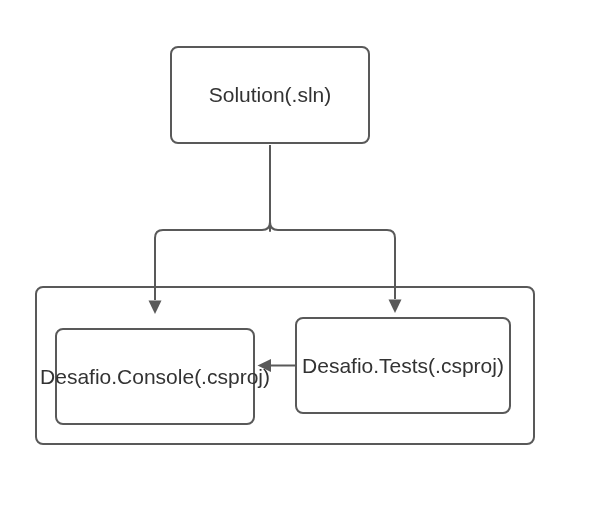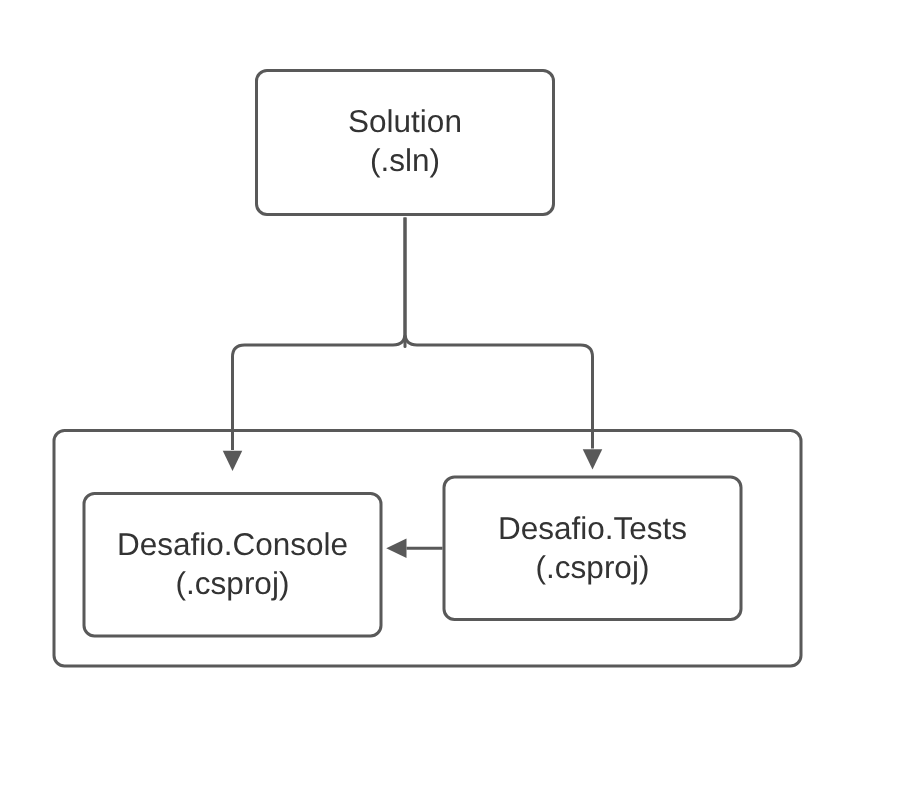--- a/index.html
+++ b/index.html
@@ -20,37 +20,37 @@
     height: 524px;
     background: var(--bg);
     overflow: hidden;
   }
   .node {
     position: absolute;
     background: var(--fill);
     border: 2px solid var(--stroke);
     border-radius: 8px;
     display: flex;
-    flex-direction: column;
+    flex-direction: row;
     align-items: center;
     justify-content: center;
     text-align: center;
     color: var(--text);
     font-size: 21px;
     line-height: 26px;
   }
   .group-box {
     position: absolute;
     background: transparent;
     border: 2px solid var(--stroke);
     border-radius: 8px;
   }
   .node-solution { left: 170px; top: 46px;  width: 200px; height: 98px; }
   .node-console  { left: 55px;  top: 328px; width: 200px; height: 97px; }
-  .node-tests    { left: 295px; top: 317px; width: 200px; height: 97px; }
+  .node-tests    { left: 295px; top: 317px; width: 216px; height: 97px; }
   .projects-group { left: 35px; top: 286px; width: 500px; height: 159px; }
   .connectors {
     position: absolute;
     left: 0; top: 0;
     width: 602px; height: 524px;
     pointer-events: none;
   }
   .connectors path { stroke: var(--stroke); stroke-width: 2; fill: none; }
   .connectors .arrowhead { fill: var(--stroke); stroke: none; }
 </style>

